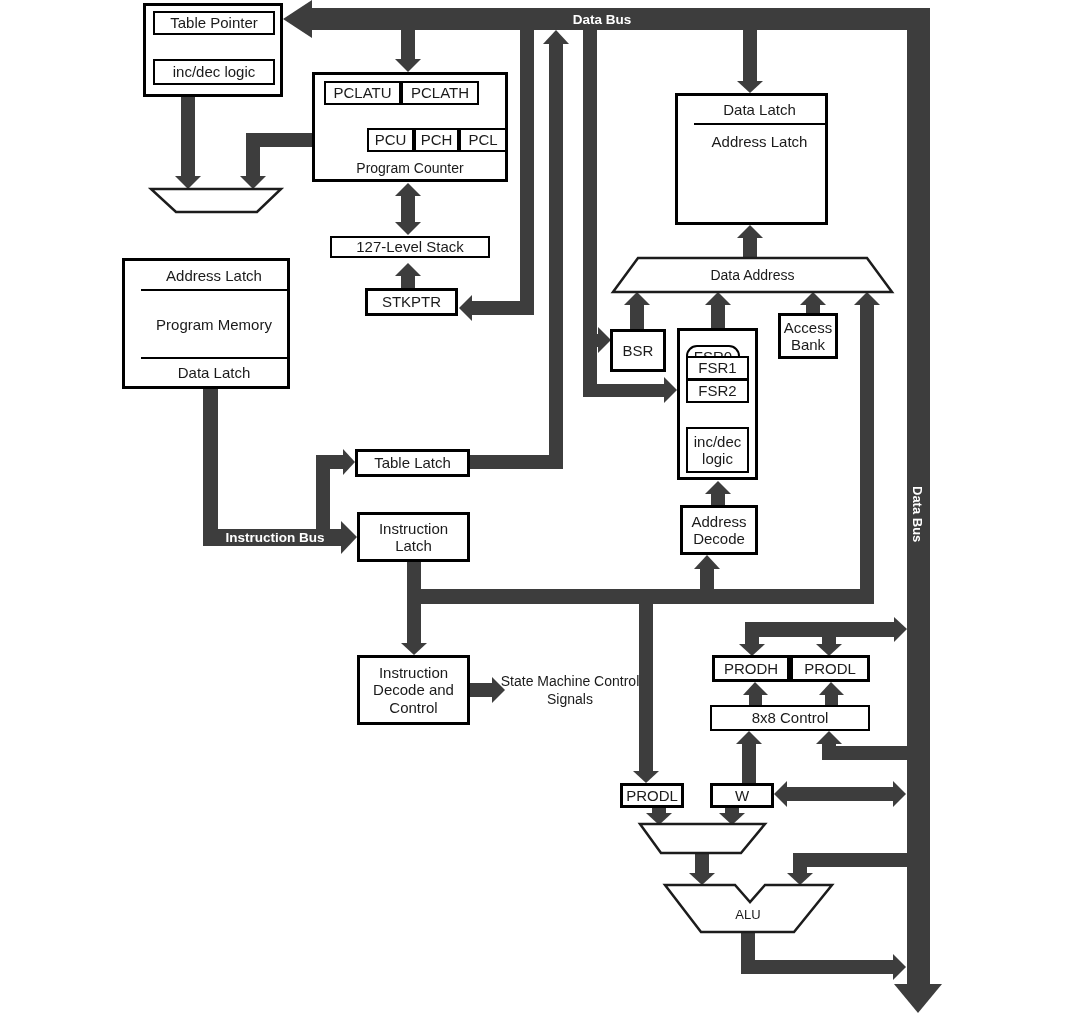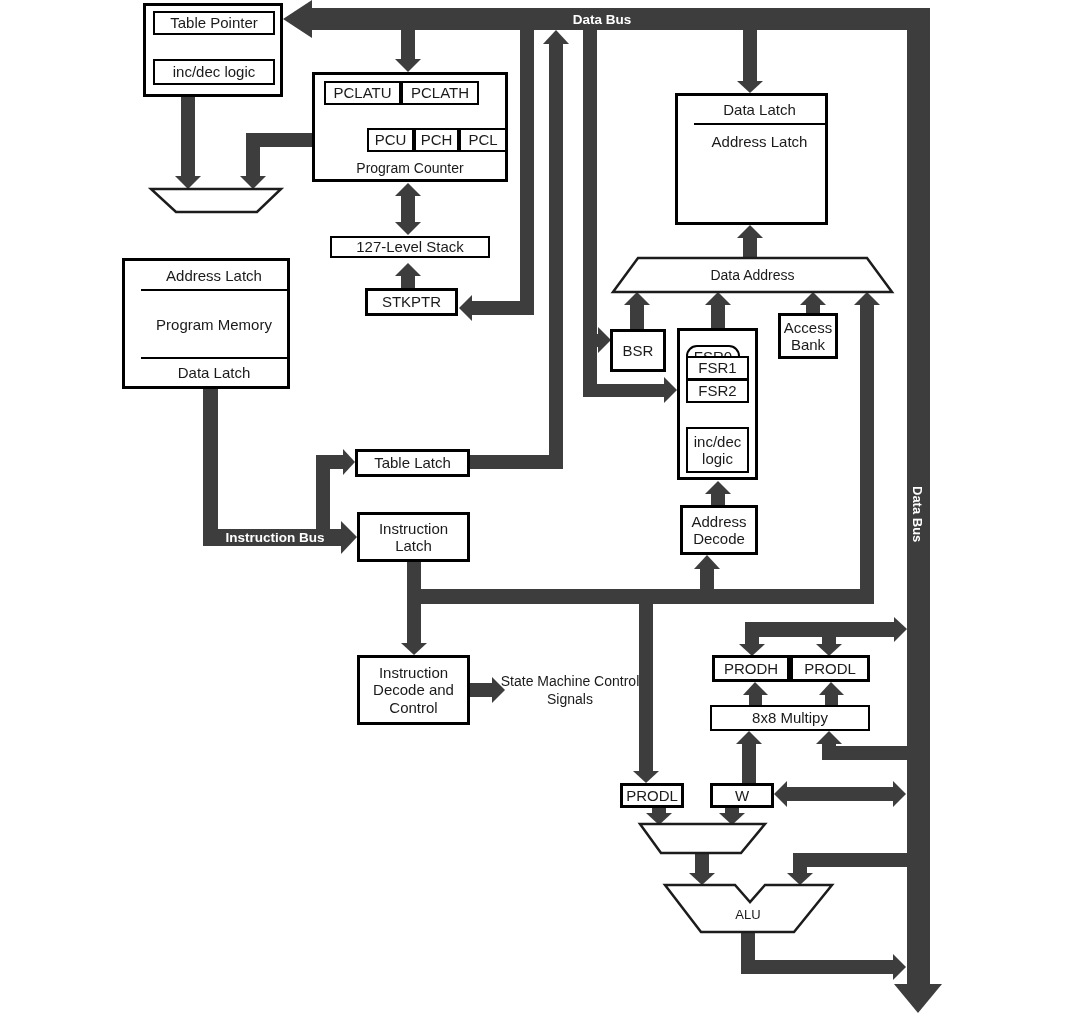--- a/index.html
+++ b/index.html
@@ -283,20 +283,20 @@
   <div class="box" style="left:680px; top:505px; width:78px; height:50px;">Address Decode</div>
 
   <div class="box" style="left:355px; top:449px; width:115px; height:28px;">Table Latch</div>
   <div class="box" style="left:357px; top:512px; width:113px; height:50px;">Instruction Latch</div>
 
   <div class="box" style="left:357px; top:655px; width:113px; height:70px;">Instruction Decode and Control</div>
   <div class="plain-label" style="left:500px; top:668px; width:140px; height:44px;">State Machine Control Signals</div>
 
   <div class="box" style="left:712px; top:655px; width:78px; height:27px;">PRODH</div>
   <div class="box" style="left:790px; top:655px; width:80px; height:27px;">PRODL</div>
-  <div class="box thin" style="left:710px; top:705px; width:160px; height:26px;">8x8 Multipy</div>
+  <div class="box thin" style="left:710px; top:705px; width:160px; height:26px;">8x8 Control</div>
 
   <div class="box" style="left:620px; top:783px; width:64px; height:25px;">PRODL</div>
   <div class="box" style="left:710px; top:783px; width:64px; height:25px;">W</div>
 
   <div class="plain-label small-label" style="left:700px; top:905px; width:96px; height:20px;">ALU</div>
 
 </div>
 
 </body></html>

